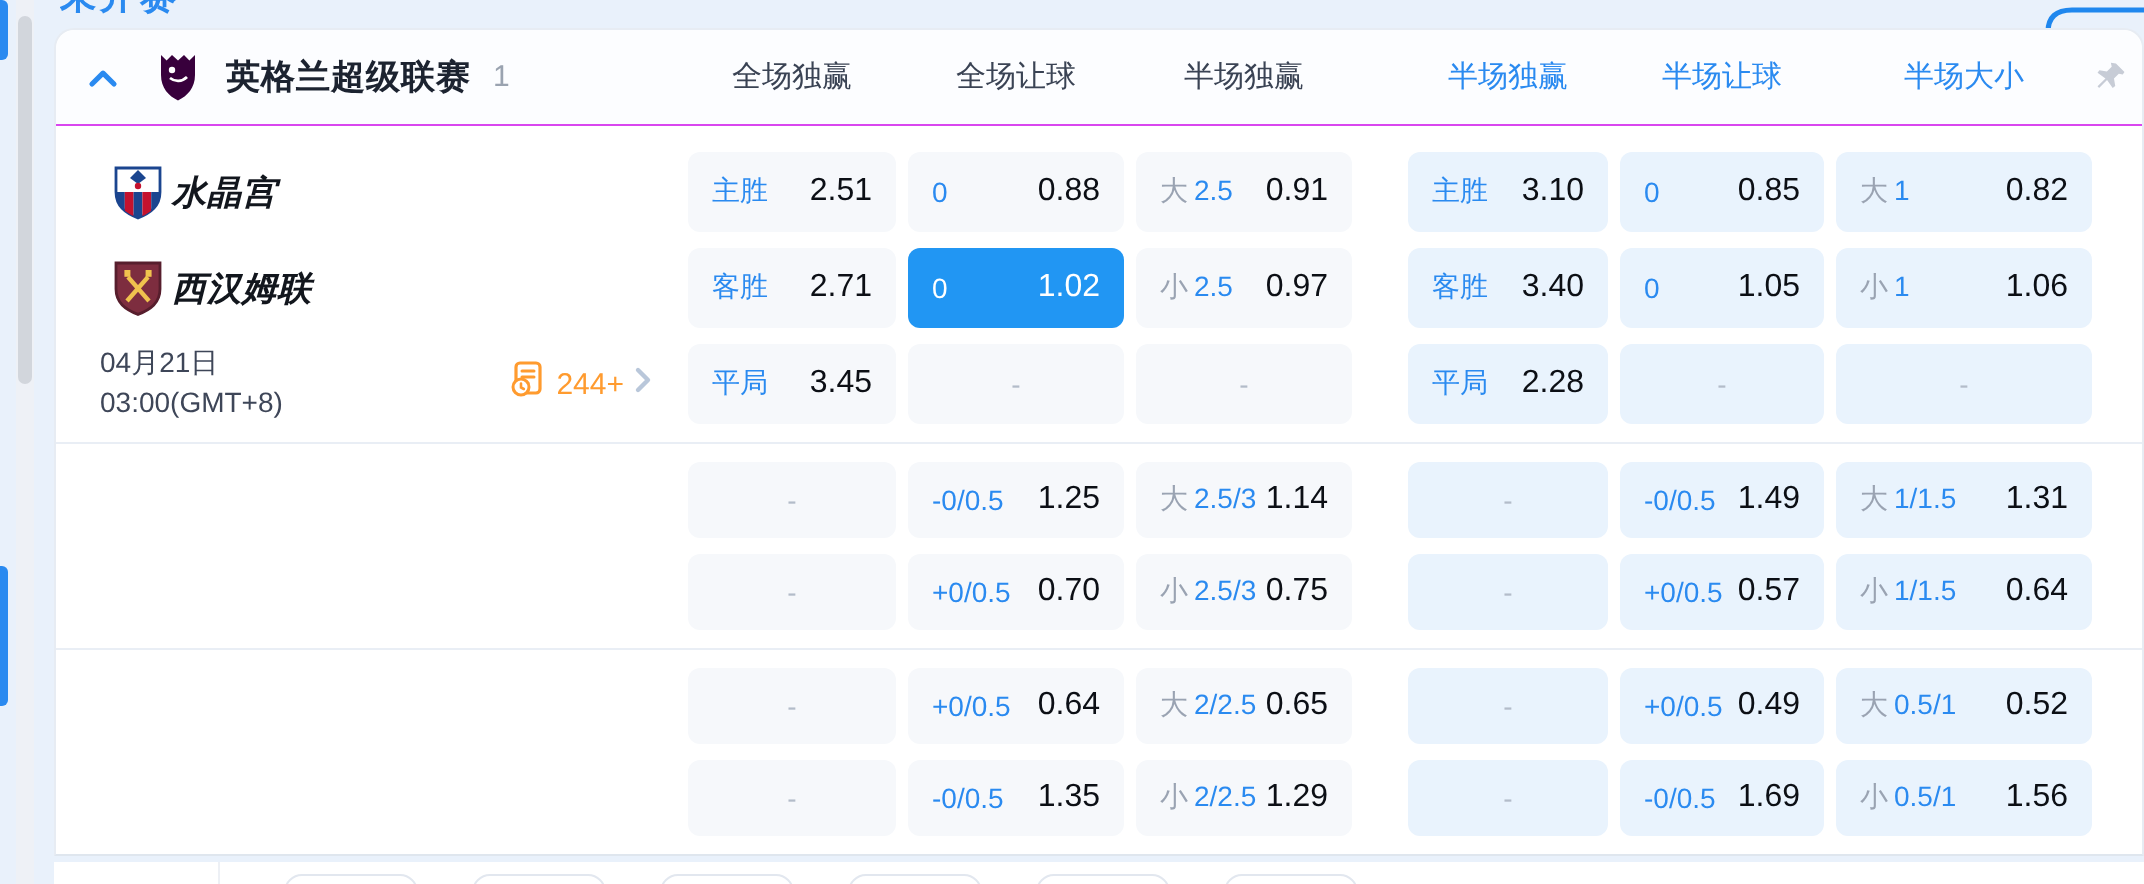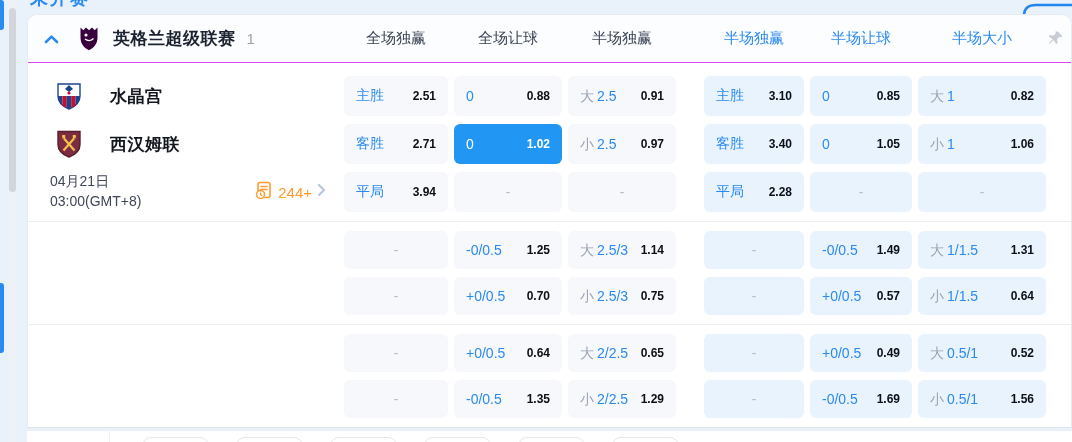--- a/index.html
+++ b/index.html
@@ -45,37 +45,37 @@
   
   .group { padding:9px 0; border-bottom:1px solid #e9eef5; display:flex; flex-direction:column; gap:8px; }
   .group.first { padding:13px 0 9px; }
   .group:last-child { border-bottom:none; }
   .group .grid-row { height:38px; }
   .group.first .grid-row { height:40px; }
 
   .info-cell { height:100%; display:flex; align-items:center; }
   .team { display:flex; align-items:center; padding-left:28px; }
   .team .crest { width:26px; height:30px; display:flex; align-items:center; }
-  .team .tname { margin-left:28px; font-size:17px; font-weight:bold; color:#12161d; letter-spacing:.5px; }
+  .team .tname { margin-left:4px; font-size:17px; font-weight:bold; color:#12161d; letter-spacing:.5px;font-style:italic; }
   .meta { width:100%; display:flex; align-items:center; }
   .date-block { margin-left:22px; text-align:left; font-size:14px; color:#3e4658; line-height:1.4; }
   .markets { margin-left:auto; margin-right:12px; display:flex; align-items:center; gap:5px; cursor:pointer; }
   .markets .mcount { font-size:15px; color:#ff9b2f; }
 
   .cell {
     height:100%; border-radius:6px; padding:0 12px;
     display:flex; align-items:center; justify-content:space-between; cursor:pointer;
   }
   .cell.full { background:#f6f8fb; }
   .cell.half { background:#e9f3fd; }
   .cell.dash { justify-content:center; cursor:default; }
   .cell .lbl { font-size:14px; color:#2a8af0; white-space:nowrap; }
   .cell .lg  { font-size:14px; color:#9aa3b2; }
   .cell .lb  { font-size:14px; color:#2a8af0; margin-left:3px; }
-  .cell .val { font-size:12px; font-weight:bold; color:#0c0f15; }
+  .cell .val { font-size:16px; font-weight:normal; color:#0c0f15; }
   .cell .dashmark { font-size:14px; color:#b3bcc9; }
   .cell.selected { background:#2196f3; }
   .cell.selected .lbl, .cell.selected .val { color:#fff; }
 
   
   .bottom-strip { position:absolute; left:27px; top:431px; width:1045px; height:11px; background:#fff; overflow:visible; }
   .bottom-vdiv { position:absolute; left:82px; top:0; width:1px; height:11px; background:#edf0f5; }
   .pill-row { position:absolute; left:115px; top:6px; display:flex; gap:27px; }
   .pill { width:67px; height:22px; border:1px solid #e2e7ef; border-radius:9px; background:#fff; }
 </style>
@@ -234,21 +234,21 @@
                   </svg></span>
                 <span class="mcount">244+</span>
                 <span><svg width="9" height="14" viewBox="0 0 9 14">
                     <path d="M2 2l5 5-5 5" fill="none" stroke="#b9c7da" stroke-width="2.2" stroke-linecap="round" stroke-linejoin="round"></path>
                   </svg></span>
               </div>
             </div>
           </div>
           <div class="cell full">
             <span class="lbl">平局</span>
-            <span class="val">3.94</span>
+            <span class="val">3.45</span>
           </div>
           <div class="cell full dash">
             <span class="dashmark">-</span>
           </div>
           <div class="cell full dash">
             <span class="dashmark">-</span>
           </div>
           <div></div>
           <div class="cell half">
             <span class="lbl">平局</span>

